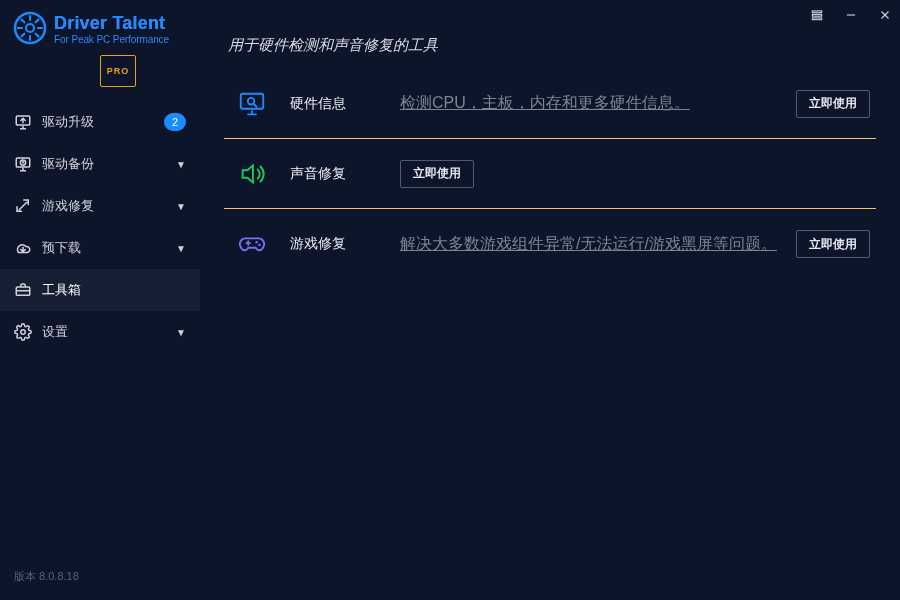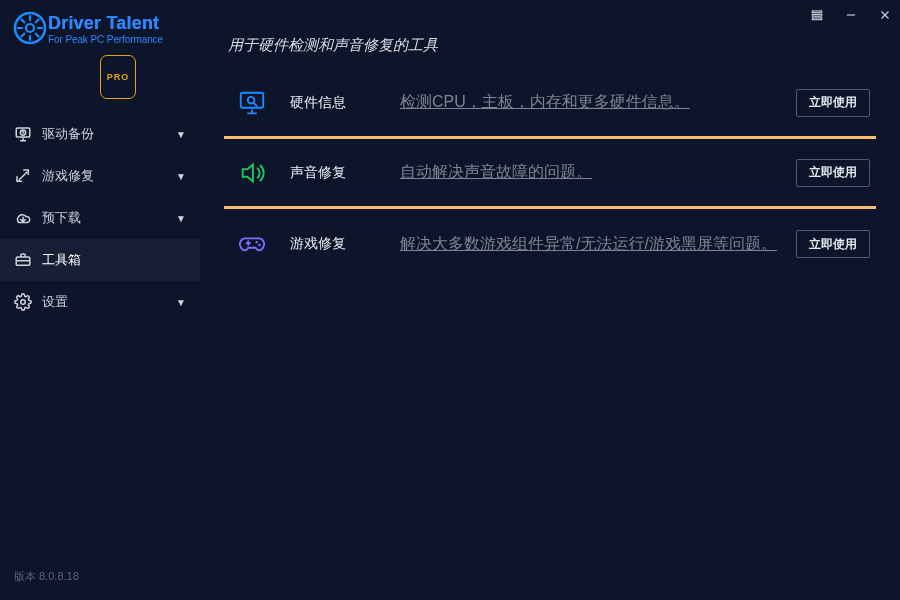--- a/index.html
+++ b/index.html
@@ -21,20 +21,21 @@
       height: 100%;
       background: #0c1529;
       display: flex;
       flex-direction: column;
     }
     .logo-block {
       display: flex;
       flex-direction: row;
       align-items: center;
       padding: 10px 10px 4px 12px;
+      gap: 6px;
     }
     .logo-text-col {
       display: flex;
       flex-direction: column;
       line-height: 1.1;
     }
     .logo-title {
       font-size: 18px;
       font-weight: 700;
       background: linear-gradient(90deg,#2a88ff 0%,#2a88ff 100%);
@@ -47,22 +48,22 @@
       color: #2a88ff;
       letter-spacing: -0.1px;
     }
     .pro-row { display:flex; justify-content:center; padding: 2px 0 8px 10px; margin-left: 26px; }
     .pro-badge {
       font-size: 9px;
       font-weight: 700;
       letter-spacing: 1px;
       color: #e4a41a;
       border: 1px solid #e4a41a;
-      border-radius: 7px;
-      padding: 16px 6px;
+      border-radius: 2px;
+      padding: 10px 6px;
     }
     .nav { display:flex; flex-direction:column; margin-top: 6px; flex: 1 1 auto; }
     .nav-item {
       display: flex;
       align-items: center;
       height: 42px;
       padding: 0 14px;
       gap: 10px;
       cursor: pointer;
       position: relative;
@@ -116,21 +117,21 @@
     }
     .tool-list {
       display:flex; flex-direction:column;
       gap: 0;
       padding: 0 4px;
     }
     .tool-row {
       display:flex;
       align-items:center;
       height: 70px;
-      border-bottom: 3px solid #fdba74;
+      border-bottom: 1px solid #fdba74;
       gap: 18px;
     }
     .tool-row:last-child { border-bottom: none; }
     .tool-icon {
       width: 40px; height: 40px;
       display:flex; align-items:center; justify-content:center;
       margin-left: 8px;
     }
     .tool-name {
       width: 92px;
@@ -181,20 +182,31 @@
     <div class="logo-text-col">
       <span class="logo-title">Driver Talent</span>
       <span class="logo-sub">For Peak PC Performance</span>
     </div>
   </div>
   <div class="pro-row">
     <span class="pro-badge">PRO</span>
   </div>
 
   <nav class="nav">
+    <div class="nav-item">
+      <span class="icon">
+        <svg width="18" height="18" viewBox="0 0 24 24" fill="none" stroke="currentColor" stroke-width="2">
+          <rect x="3" y="4" width="18" height="12" rx="1.5"></rect>
+            <path d="M8 21h8M12 17v4"></path>
+          <path d="M12 13V8M9 10l3-3 3 3" stroke-linecap="round"></path>
+        </svg>
+      </span>
+      <span class="label">驱动升级</span>
+      <span class="badge">2</span>
+    </div>
 
     <div class="nav-item">
       <span class="icon">
         <svg width="18" height="18" viewBox="0 0 24 24" fill="none" stroke="currentColor" stroke-width="2">
           <rect x="3" y="4" width="18" height="12" rx="1.5"></rect>
             <path d="M8 21h8M12 17v4"></path>
           <circle cx="12" cy="10" r="3.5"></circle>
             <path d="M12 8v2l1.5 1"></path>
         </svg>
       </span>
@@ -290,21 +302,20 @@
 
     <div class="tool-row">
       <span class="tool-icon">
         <svg width="30" height="30" viewBox="0 0 32 32" fill="none" stroke="#22c55e" stroke-width="2" stroke-linecap="round">
           <path d="M6 12h5l6-5v18l-6-5H6z"></path>
           <path d="M22 11a7 7 0 0 1 0 10"></path>
           <path d="M25 8a11 11 0 0 1 0 16"></path>
         </svg>
       </span>
       <span class="tool-name">声音修复</span>
-      <span class="tool-desc">自动解决声音故障的问题。</span>
       <button class="tool-action">立即使用</button>
     </div>
 
     <div class="tool-row">
       <span class="tool-icon">
         <svg width="30" height="30" viewBox="0 0 32 32" fill="none" stroke="#7c6cff" stroke-width="2" stroke-linecap="round">
           <path d="M9 10h14a6 6 0 0 1 5.2 8.9l-1 1.9A4 4 0 0 1 20 20h-8a4 4 0 0 1-7.2.8l-1-1.9A6 6 0 0 1 9 10Z"></path>
           <path d="M10 15h4M12 13v4"></path>
           <circle cx="21" cy="14" r="1.3" fill="#7c6cff" stroke="none"></circle>
           <circle cx="24" cy="17" r="1.3" fill="#7c6cff" stroke="none"></circle>

